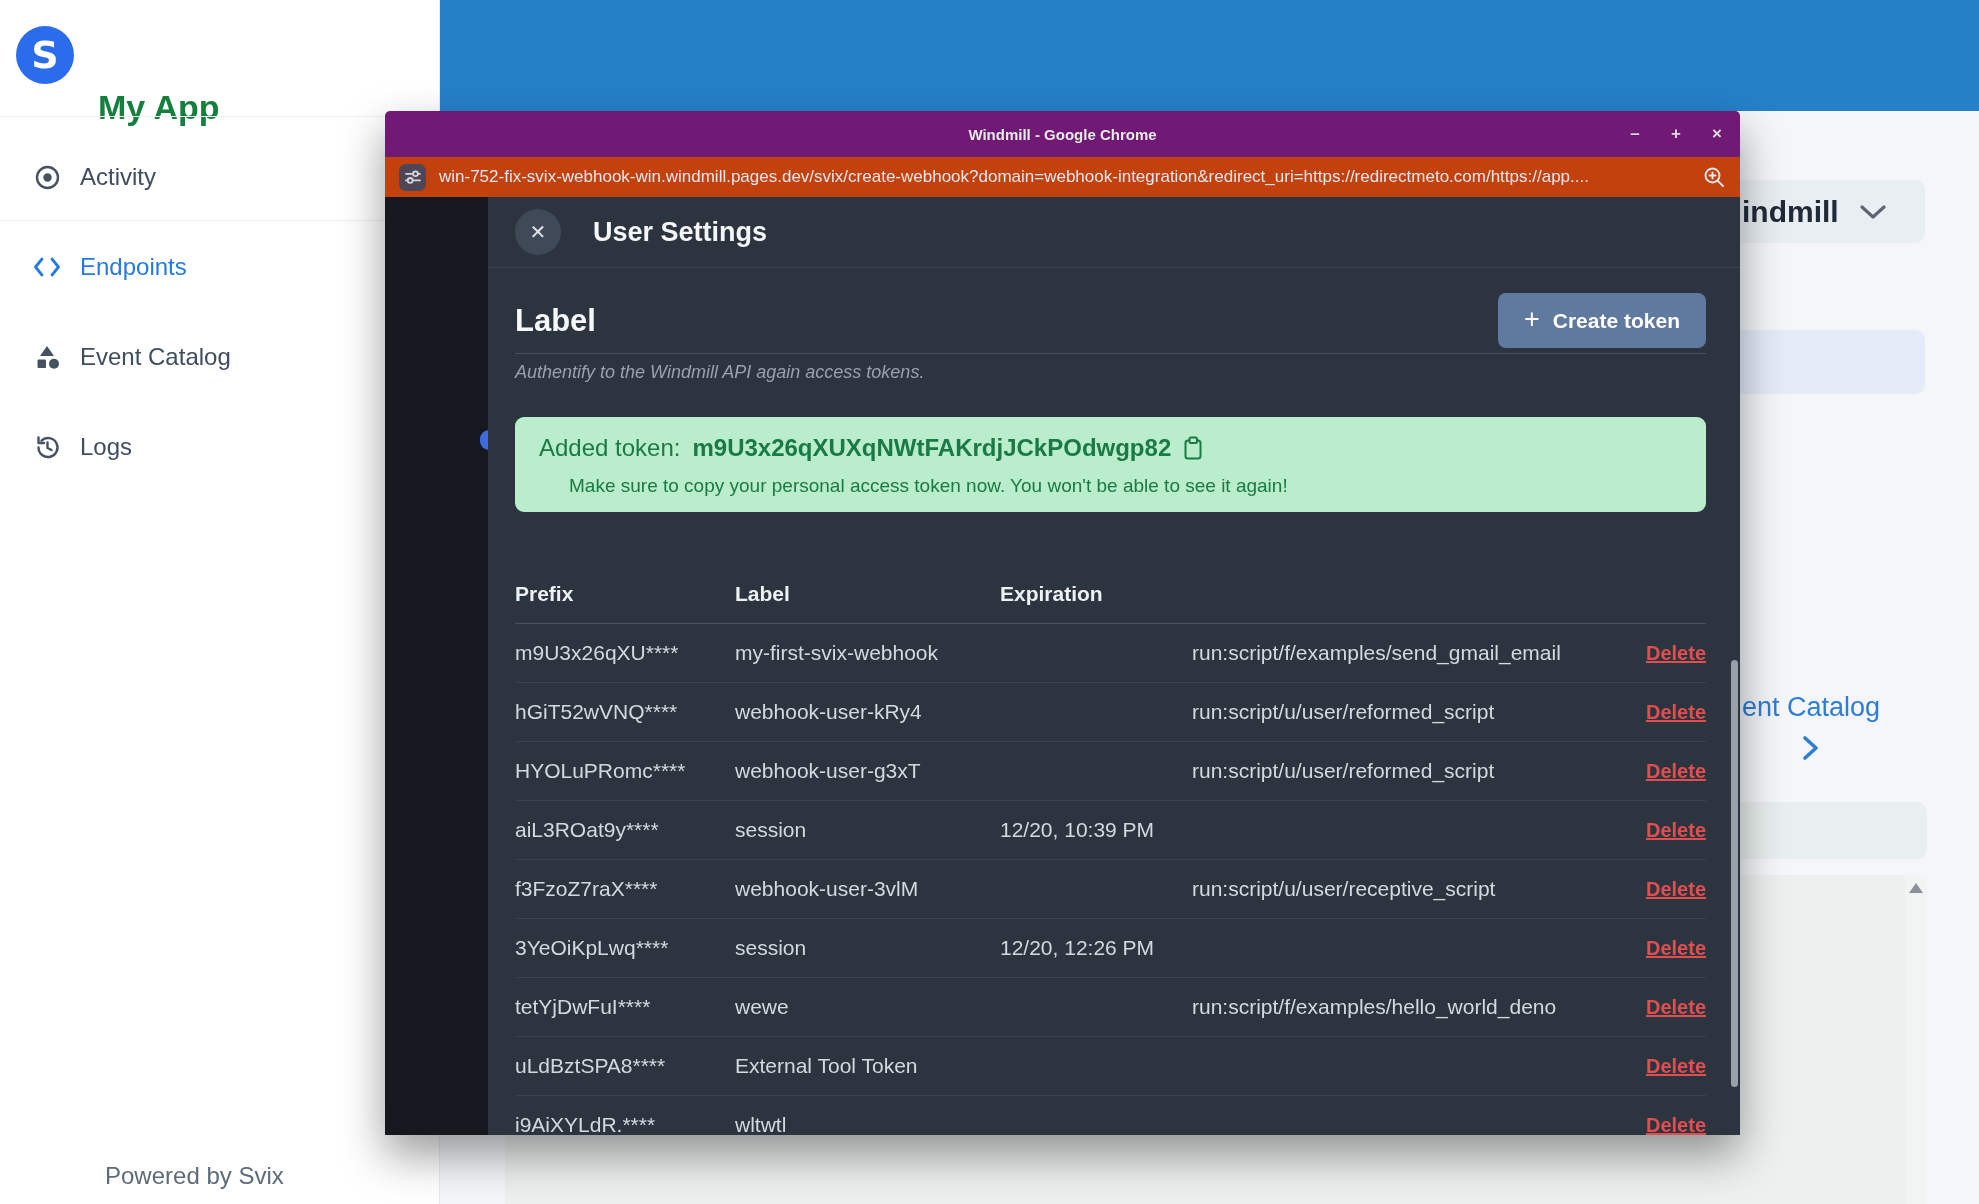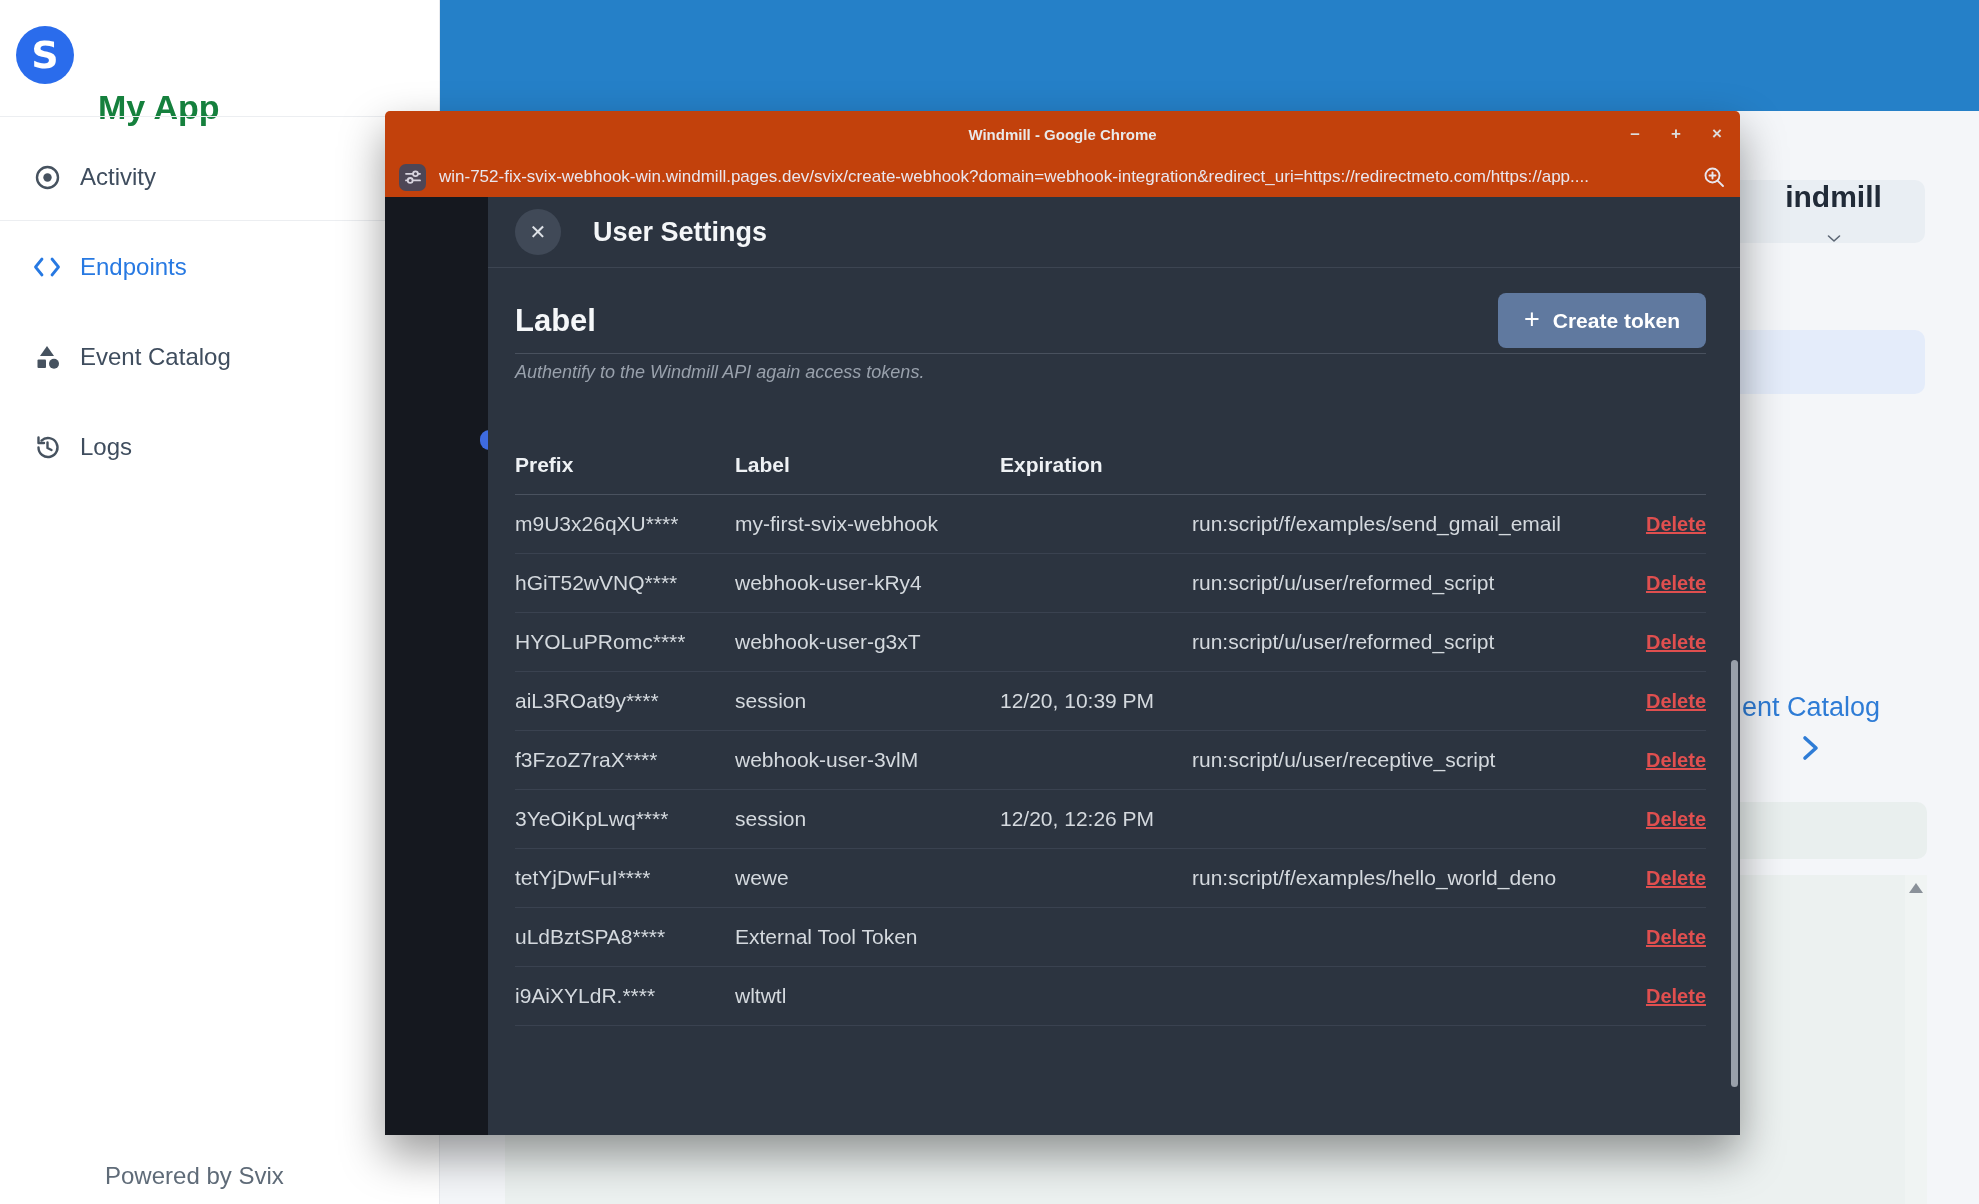--- a/index.html
+++ b/index.html
@@ -16,32 +16,32 @@
   .brand-name { position:absolute; left:98px; top:40px; font-size:34px; font-weight:bold; color:#15803d;margin-top:48px; }
   .sb-div { position:absolute; left:0; width:440px; height:1px; background:#eceef1; }
   .nav-item { position:absolute; left:33px; height:40px; display:flex; align-items:center; gap:19px; font-size:24px; color:#3f4d5e; cursor:pointer; }
   .nav-item .nicon { width:28px; height:28px; display:flex; align-items:center; justify-content:center; }
   .nav-item.active { color:#2779e2; }
   .sb-footer { position:absolute; left:105px; top:1162px; font-size:24px; color:#5f6b78; }
 
   .topbar { position:absolute; left:440px; top:0; width:1539px; height:111px; background:#2580c8; z-index:1; }
 
   
-  .ws-pill { position:absolute; left:1570px; top:180px; width:355px; height:63px; background:#e9eef3; border-radius:10px; display:flex; align-items:center; padding-left:172px; gap:20px; z-index:2; cursor:pointer;flex-direction:column; }
+  .ws-pill { position:absolute; left:1570px; top:180px; width:355px; height:63px; background:#e9eef3; border-radius:10px; display:flex; align-items:center; padding-left:172px; gap:20px; z-index:2; cursor:pointer; }
   .ws-pill .ws-name { font-size:30px; font-weight:bold; color:#212b38; }
   .box-blue { position:absolute; left:1570px; top:330px; width:355px; height:64px; background:#e4ecfa; border-radius:10px; z-index:2; }
   .catalog-link { position:absolute; left:1742px; top:692px; display:flex; align-items:center; gap:12px; font-size:27px; color:#2e7cd6; z-index:2; cursor:pointer;flex-direction:column; }
   .box-gray { position:absolute; left:1570px; top:802px; width:357px; height:57px; background:#e9efee; border-radius:10px; z-index:2; }
   .bottom-panel { position:absolute; left:505px; top:875px; width:1422px; height:329px; background:#ecf1f0; z-index:2; }
   .panel-scroll { position:absolute; left:1400px; top:0; width:22px; height:329px; background:#f0f4f3; }
   .panel-arrow { position:absolute; left:4px; top:8px; width:0; height:0; border-left:7px solid transparent; border-right:7px solid transparent; border-bottom:10px solid #8a9199; }
 
   
   .chrome { position:absolute; left:385px; top:111px; width:1355px; height:1024px; z-index:10; box-shadow:0 20px 45px rgba(0,0,0,.4); border-radius:5px 5px 0 0; overflow:hidden; }
-  .titlebar { height:46px; background:#c2410c; position:relative; display:flex; align-items:center; justify-content:center; }
+  .titlebar { height:46px; background:#701a75; position:relative; display:flex; align-items:center; justify-content:center; }
   .titlebar .wtitle { color:#e9e9e9; font-size:15px; font-weight:bold; }
   .win-controls { position:absolute; right:14px; top:0; height:46px; display:flex; align-items:center; gap:23px; color:#dddddd; font-size:17px; font-weight:bold; }
   .win-controls span { cursor:pointer; width:18px; text-align:center; }
   .urlbar { height:40px; background:#c2410c; display:flex; align-items:center; padding:0 14px; gap:13px; }
   .site-badge { width:27px; height:27px; border-radius:7px; background:#4d4656; display:flex; align-items:center; justify-content:center; flex:none; cursor:pointer; }
   .url-text { flex:1; font-size:17px; color:#e9e6ee; white-space:nowrap; overflow:hidden; }
   .mag { flex:none; cursor:pointer; }
 
   .wcontent { position:relative; height:938px; background:#15181f; overflow:hidden; }
   .drawer { position:absolute; left:103px; top:0; right:0; bottom:0; background:#2c3440; }
@@ -192,20 +192,31 @@
         <div class="tokens-row">
           <div class="tokens-h">Label</div>
           <button class="create-btn">
             <span class="plus">+</span>
             <span>Create token</span>
           </button>
         </div>
         <div class="hr"></div>
         <div class="subtitle">Authentify to the Windmill API again access tokens.</div>
 
+        <div class="banner">
+          <div class="banner-l1">
+            <span>Added token:</span>
+            <b>m9U3x26qXUXqNWtFAKrdjJCkPOdwgp82</b>
+            <svg width="21" height="25" viewBox="0 0 21 25" fill="none" stroke="#1a7a45" stroke-width="2">
+                <rect x="2.5" y="4.5" width="15" height="18" rx="2.5"></rect>
+                <rect x="6.5" y="1.5" width="7.5" height="5.5" rx="1.5" fill="#b9edcb"></rect>
+              </svg>
+          </div>
+          <div class="banner-l2">Make sure to copy your personal access token now. You won't be able to see it again!</div>
+        </div>
 
         <div class="ttable">
           <div class="thead">
             <span>Prefix</span>
             <span>Label</span>
             <span>Expiration</span>
             <span></span>
           </div>
           <div id="tbody">
               <div class="trow">

